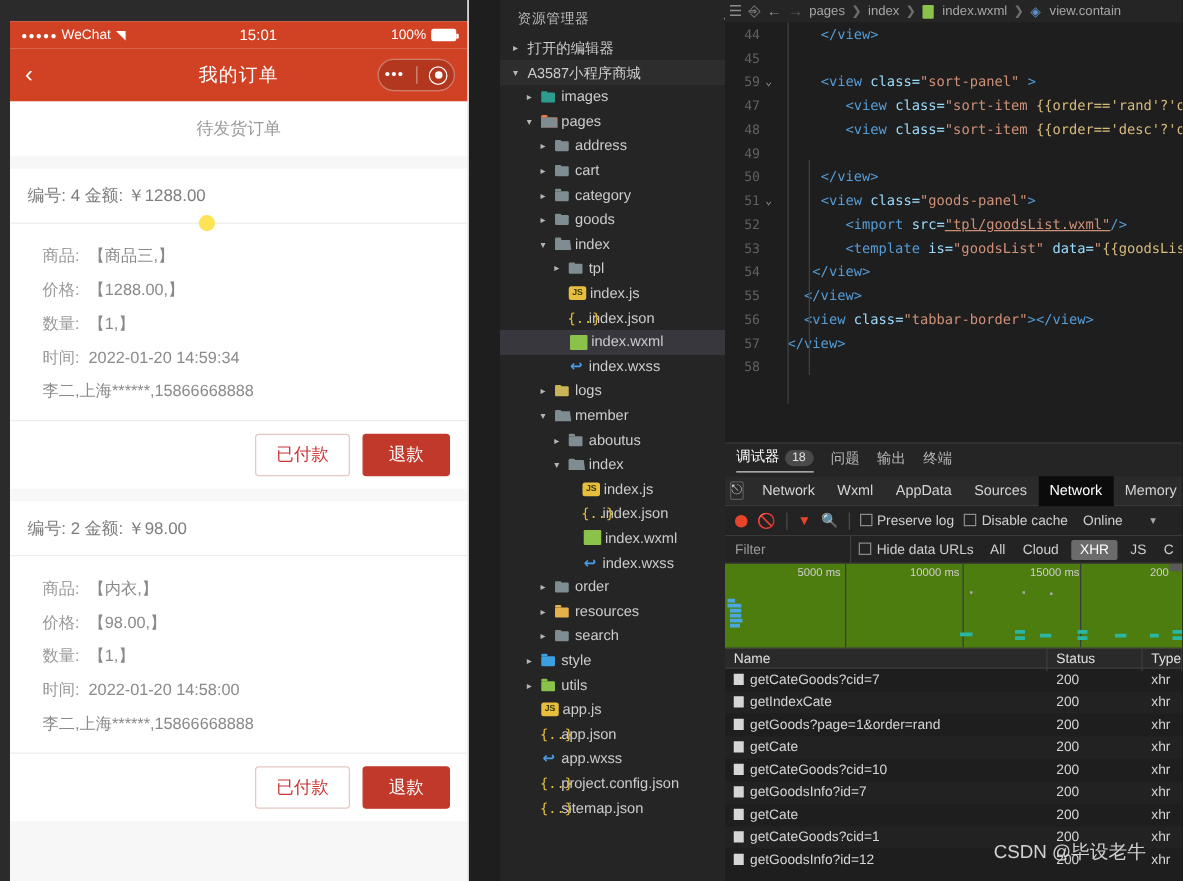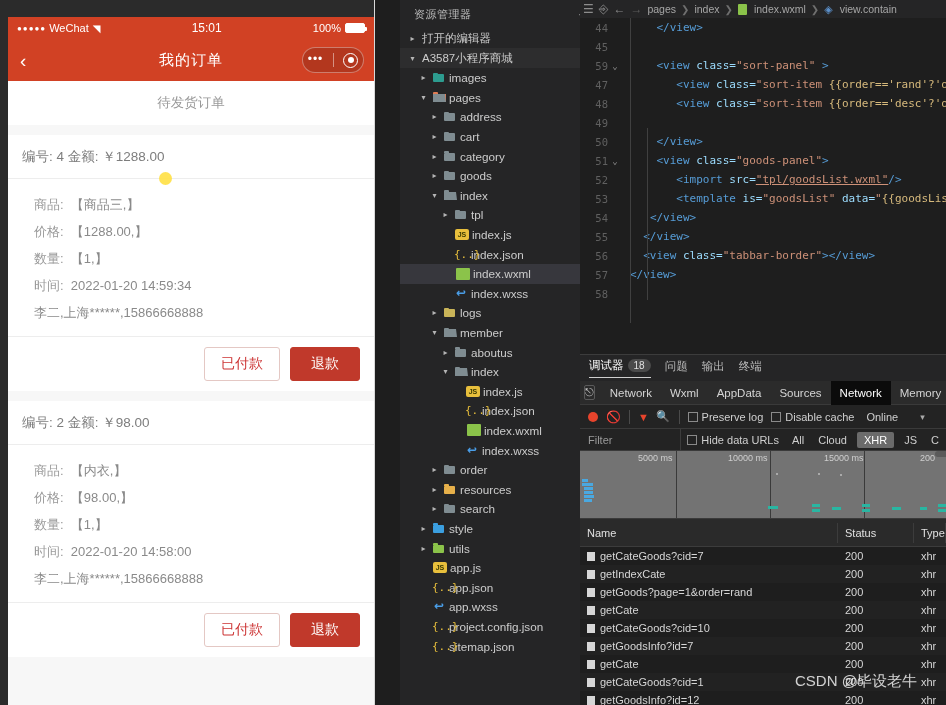--- a/index.html
+++ b/index.html
@@ -247,30 +247,30 @@
 
   .net-filter {
     height: 22px; display: flex; align-items: center;
     color: #cfcfcf; font-size: 11px; border-bottom: 1px solid #3a3a3a;
     background: #232323;
   }
   .filter-box { flex: 1; padding-left: 8px; color: #9a9a9a; border-right: 1px solid #3c3c3c; height: 22px; line-height: 22px;}
   .nf-item { padding: 0 7px; }
   .nf-item.on { background: #6b6b6b; color: #fff; border-radius: 2px; height: 16px; line-height: 16px; margin: 0 3px; }
 
-  .waterfall { height: 68px; background: #737373; position: relative; border-bottom: 1px solid #3a3a3a; overflow:hidden;text-align:right;}
+  .waterfall { height: 68px; background: #4d7c0f; position: relative; border-bottom: 1px solid #3a3a3a; overflow:hidden;text-align:right;}
   .wf-scroll { position:absolute; top:0; left: 355px; width: 40px; height: 6px; background:#5a5a5a; border-radius:3px;}
   .wf-axis { position: absolute; top: 2px; height: 12px; color: #cfcfcf; font-size: 9px; }
   .wf-tick { position: absolute; top: 0; bottom: 0; width: 1px; background: #3a3a3a; }
   .wf-bar { position: absolute; height: 3px; background: #29b6a2; }
   .wf-bar.blue { background: #4aa8e0; }
   .wf-dot { position: absolute; width: 2px; height: 2px; background: #aaa; }
 
   .net-tablehead {
-    height: 28px; display: flex; align-items: center; background: #2a2a2a;
+    height: 16px; display: flex; align-items: center; background: #2a2a2a;
     color: #e0e0e0; font-size: 11px; border-bottom: 1px solid #3c3c3c;
   }
   .nth { padding-left: 7px; border-right: 1px solid #3c3c3c; height: 20px; line-height: 20px; }
   .col-name { width: 258px; }
   .col-status { width: 76px; }
   .col-type { width: 32px; }
   .net-row {
     height: 18px; display: flex; align-items: center; color: #d6d6d6; font-size: 11px;
   }
   .net-row:nth-child(even) { background: #222222; }

